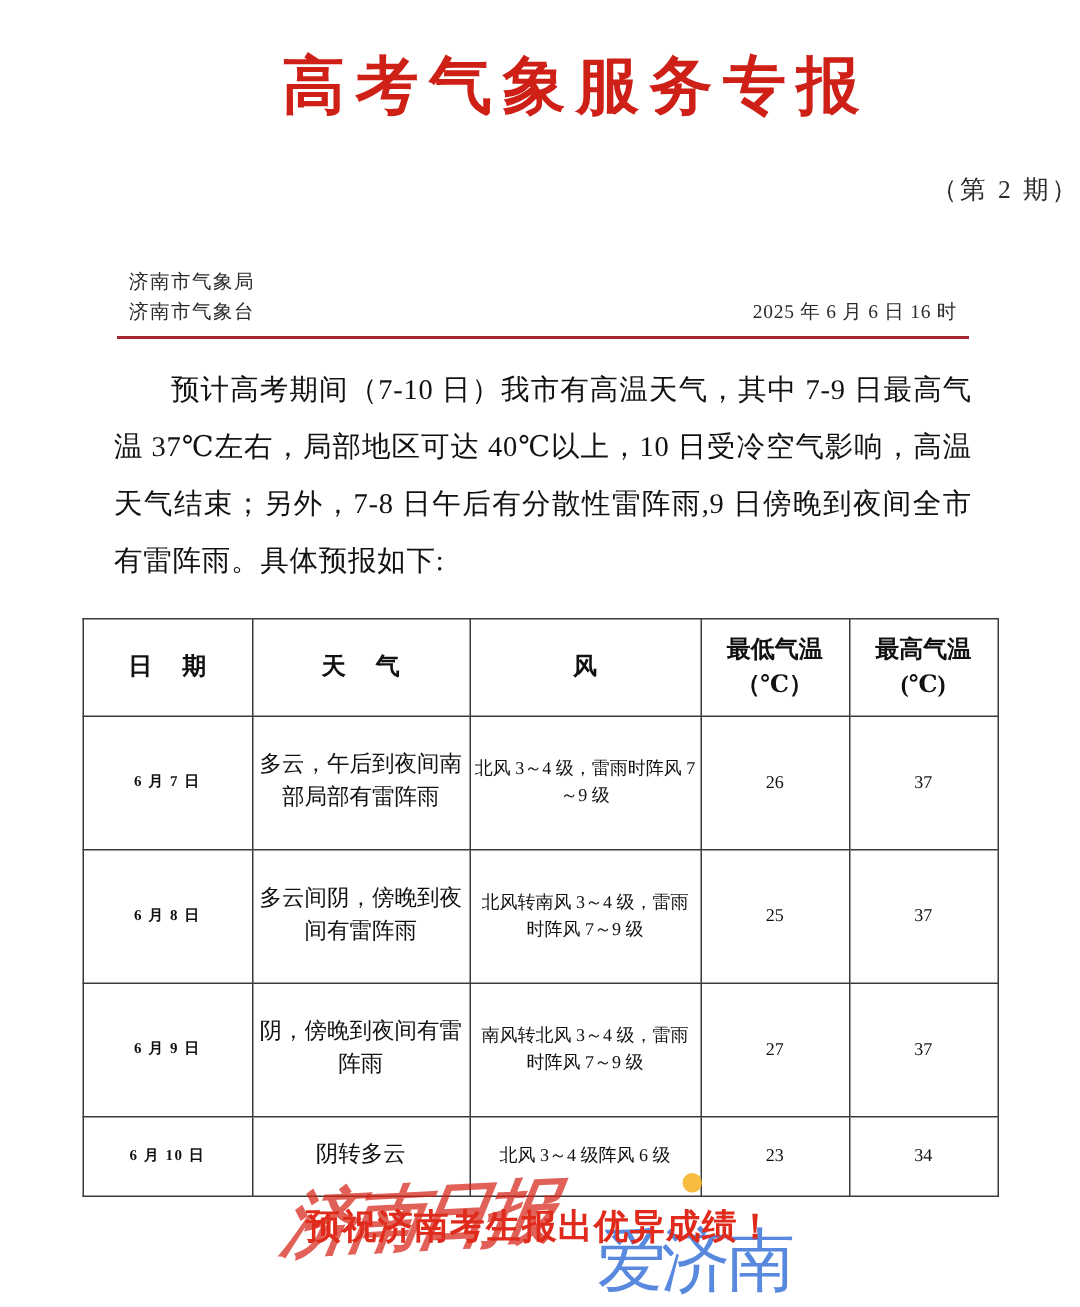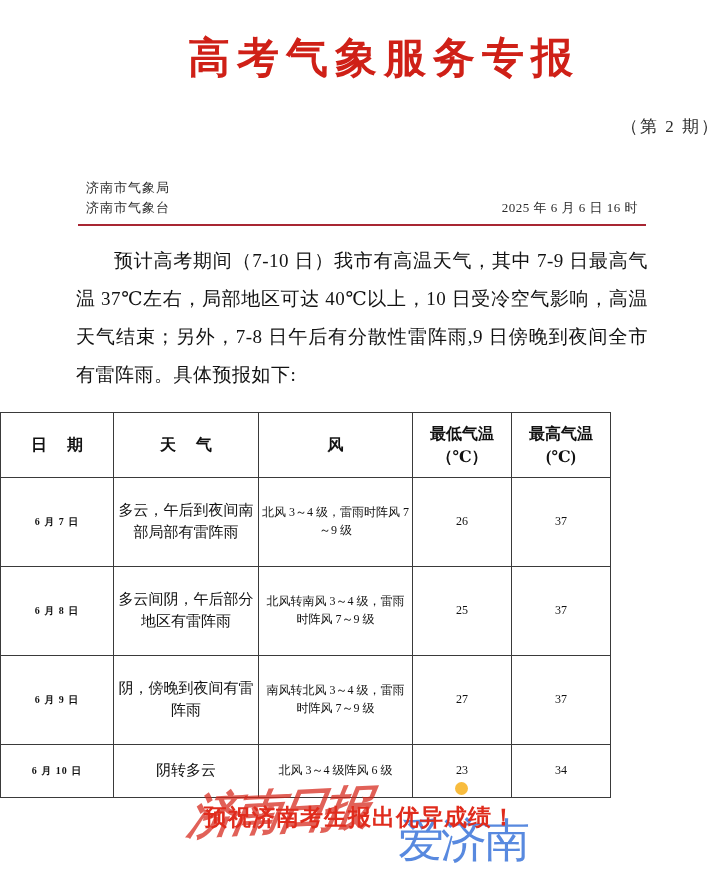--- a/index.html
+++ b/index.html
@@ -69,21 +69,21 @@
     text-align: justify;
     text-justify: inter-ideograph;
     letter-spacing: 0.5px;
     color: #121212;
   }
 
   
   .forecast-table-wrap {
     margin: 18px 0 0 0;
     display: flex;
-    justify-content: flex-start;
+    justify-content: center;
   }
   table.forecast-table {
     width: 575px;
     border-collapse: collapse;
     table-layout: fixed;
     font-size: 15px;
     color: #111;
   }
   table.forecast-table th,
   table.forecast-table td {
@@ -208,21 +208,21 @@
     <tbody>
       <tr class="row-tall">
         <td class="cell-date">6 月 7 日</td>
         <td class="cell-weather">多云，午后到夜间南部局部有雷阵雨</td>
         <td class="cell-wind">北风 3～4 级，雷雨时阵风 7～9 级</td>
         <td class="cell-tmin">26</td>
         <td class="cell-tmax">37</td>
       </tr>
       <tr class="row-tall">
         <td class="cell-date">6 月 8 日</td>
-        <td class="cell-weather">多云间阴，午后部分地区有雷阵雨</td>
+        <td class="cell-weather">多云间阴，傍晚到夜间有雷阵雨</td>
         <td class="cell-wind">北风转南风 3～4 级，雷雨时阵风 7～9 级</td>
         <td class="cell-tmin">25</td>
         <td class="cell-tmax">37</td>
       </tr>
       <tr class="row-tall">
         <td class="cell-date">6 月 9 日</td>
         <td class="cell-weather">阴，傍晚到夜间有雷阵雨</td>
         <td class="cell-wind">南风转北风 3～4 级，雷雨时阵风 7～9 级</td>
         <td class="cell-tmin">27</td>
         <td class="cell-tmax">37</td>

